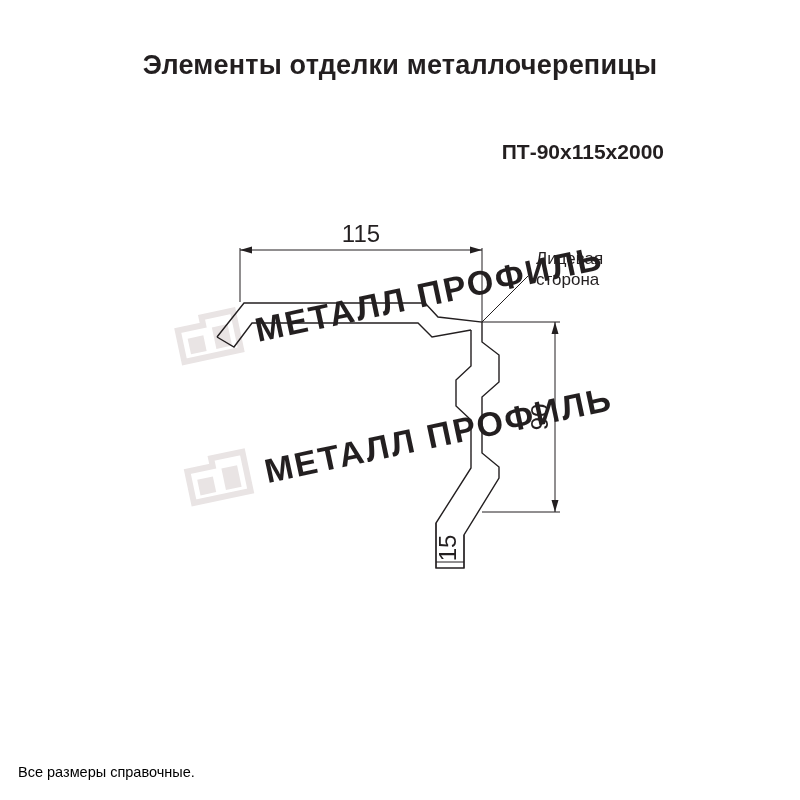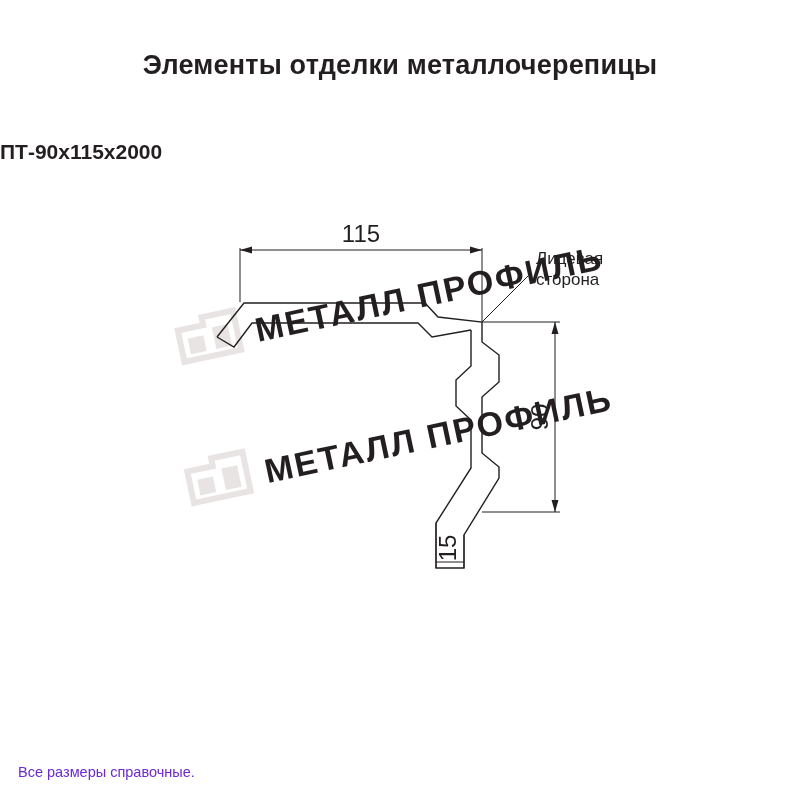--- a/index.html
+++ b/index.html
@@ -37,21 +37,21 @@
     width: 800px;
     text-align: center;
     font-size: 21px;
     font-weight: bold;
   }
   .code {
     position: absolute;
     top: 140px;
     left: 0;
     width: 664px;
-    text-align: left;
+    text-align: right;
     font-size: 21px;
     font-weight: bold;
   }
   .drawing {
     position: absolute;
     top: 190px;
     left: 0;
     width: 800px;
     height: 420px;
     padding-left: 12px;
@@ -64,21 +64,21 @@
     height: 300px;
     pointer-events: none;
     opacity: 1;
   }
   .footnotes {
     position: absolute;
     left: 18px;
     bottom: 18px;
     font-size: 14.5px;
     line-height: 20px;
-    color: #6d28d9;
+    color: #000000;
   }
   .footnotes div {
     white-space: nowrap;
   }
   svg { display: block; }
   text { font-family: "Liberation Sans", sans-serif; fill: #231f20; }
 </style>
 </head>
 <body>
 

